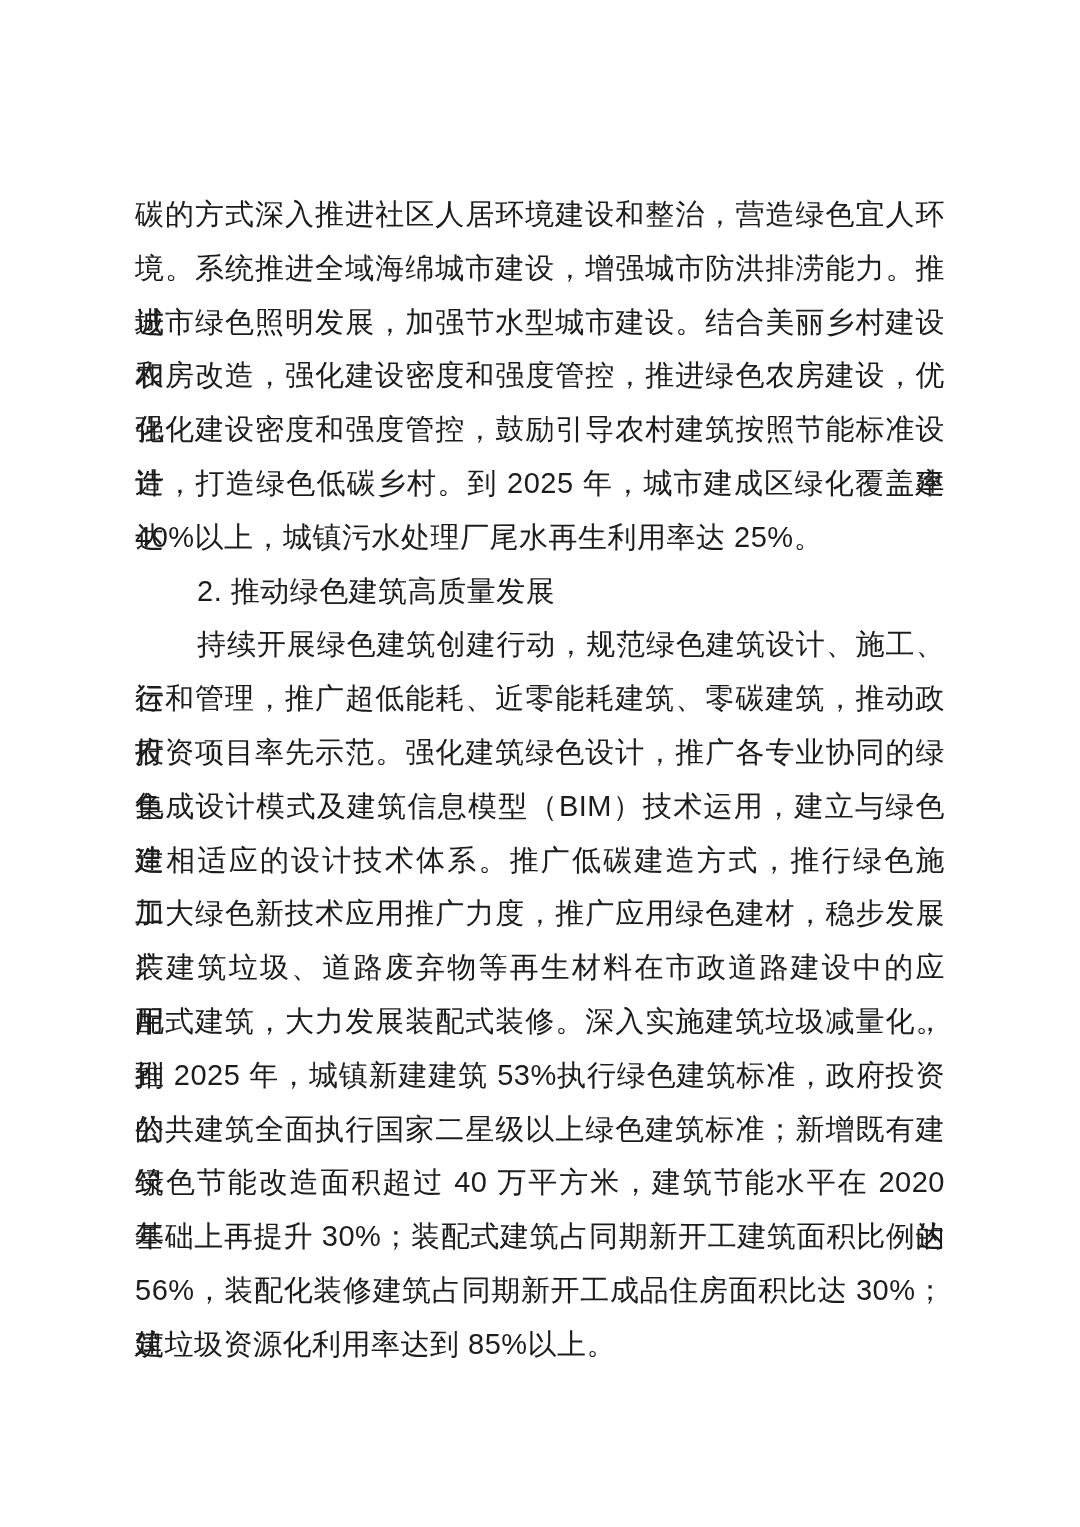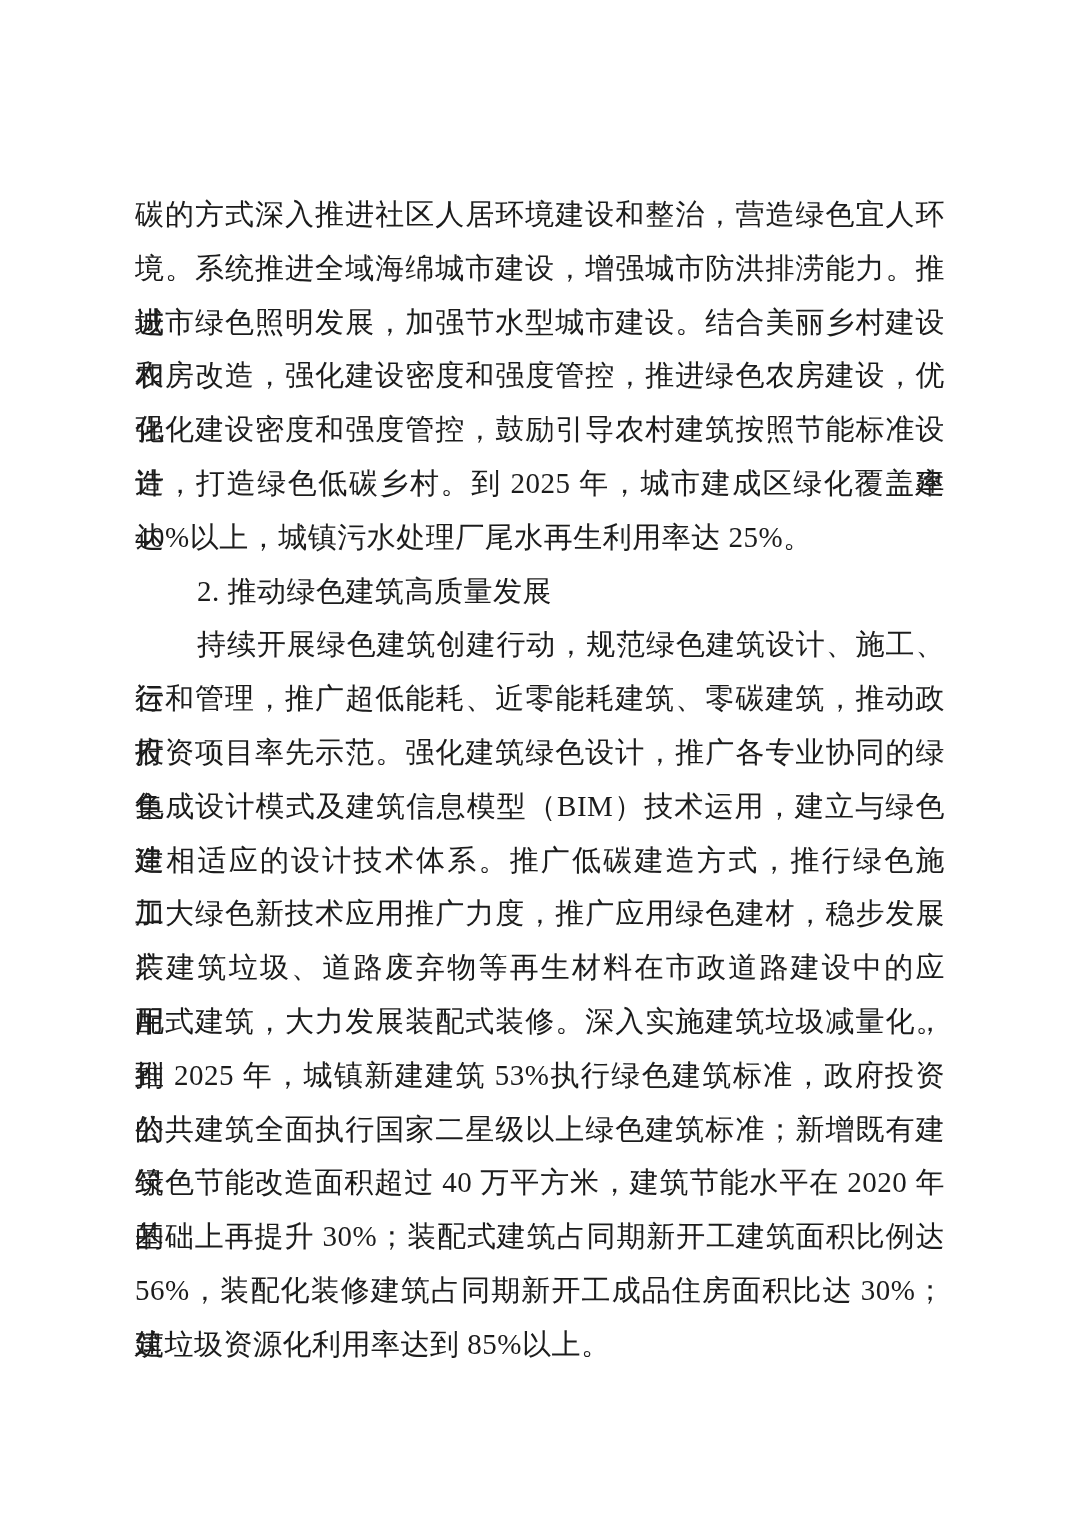--- a/index.html
+++ b/index.html
@@ -6,21 +6,21 @@
     margin: 0;
     padding: 0;
     background: #ffffff;
   }
   .page {
     position: relative;
     width: 1080px;
     height: 1527px;
     background: #ffffff;
     overflow: hidden;
-    font-family: Liberation Serif, serif;
+    font-family: Liberation Sans, sans-serif;
   }
   .text-block {
     position: absolute;
     left: 135px;
     top: 188px;
     width: 810px;
     color: #1c1c1c;
     font-size: 29px;
   }
   .line {

